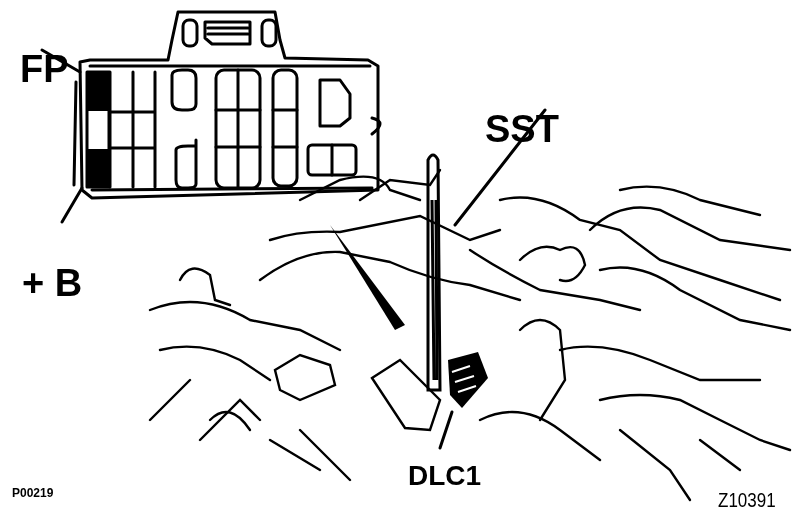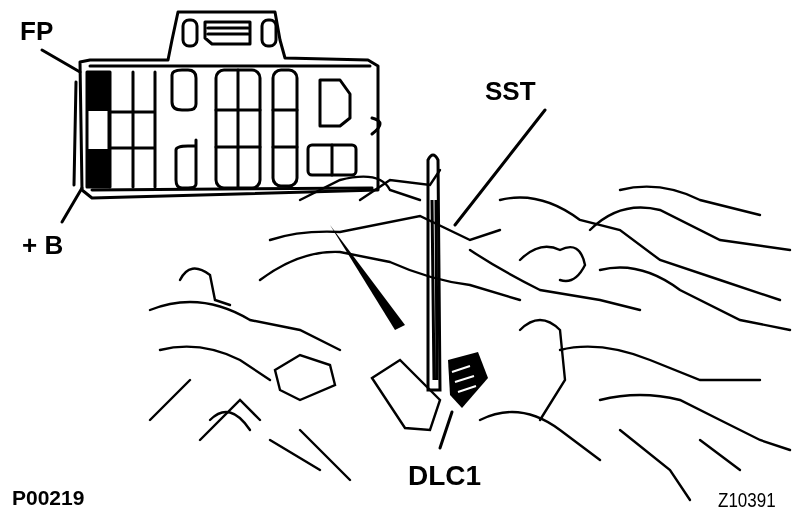--- a/index.html
+++ b/index.html
@@ -1,20 +1,20 @@
 <!DOCTYPE html>
 <html><head>
 <meta charset="utf-8">
 <style>
   html, body { margin:0; padding:0; background:#fff; }
   body { width:800px; height:519px; position:relative; overflow:hidden; font-family:"Liberation Sans", sans-serif; }
   svg { position:absolute; left:0; top:0; }
   .lbl { position:absolute; font-family:"Liberation Sans", sans-serif; font-weight:bold; color:#000; line-height:1; }
   .big { font-size:28px; }
-  .mid { font-size:26px; }
+  .mid { font-size:38px;margin-top:32px; }
   .sm { font-size:22px; }
   .code { font-family:"Liberation Sans Narrow","Liberation Sans", sans-serif; font-size:20px; font-weight:normal; transform:scaleX(0.85); transform-origin:left; }
 </style>
 </head>
 <body>
 
 <svg width="800" height="519" viewBox="0 0 800 519">
   <g fill="none" stroke="#000" stroke-width="3" stroke-linejoin="round" stroke-linecap="round">
 
     <g>
@@ -84,14 +84,14 @@
   <path d="M330 225 L395 330 L405 325 Z" fill="#000"></path>
 
   <path d="M448 360 L478 352 L488 378 L462 408 L450 395 Z" fill="#000"></path>
   <path d="M452 372 L470 366 M455 382 L474 376 M458 392 L476 386" stroke="#fff" stroke-width="2"></path>
 </svg>
 
 <div class="lbl mid" style="left:20px;top:18px;">FP</div>
 <div class="lbl mid" style="left:22px;top:232px;">+ B</div>
 <div class="lbl mid" style="left:485px;top:78px;">SST</div>
 <div class="lbl big" style="left:408px;top:462px;">DLC1</div>
-<div class="lbl sm" style="left:12px;top:487px;font-size:21px;">P00219</div>
+<div class="lbl sm" style="left:12px;top:487px;font-size:12px;">P00219</div>
 <div class="lbl code" style="left:718px;top:490px;">Z10391</div>
 
 </body></html>

